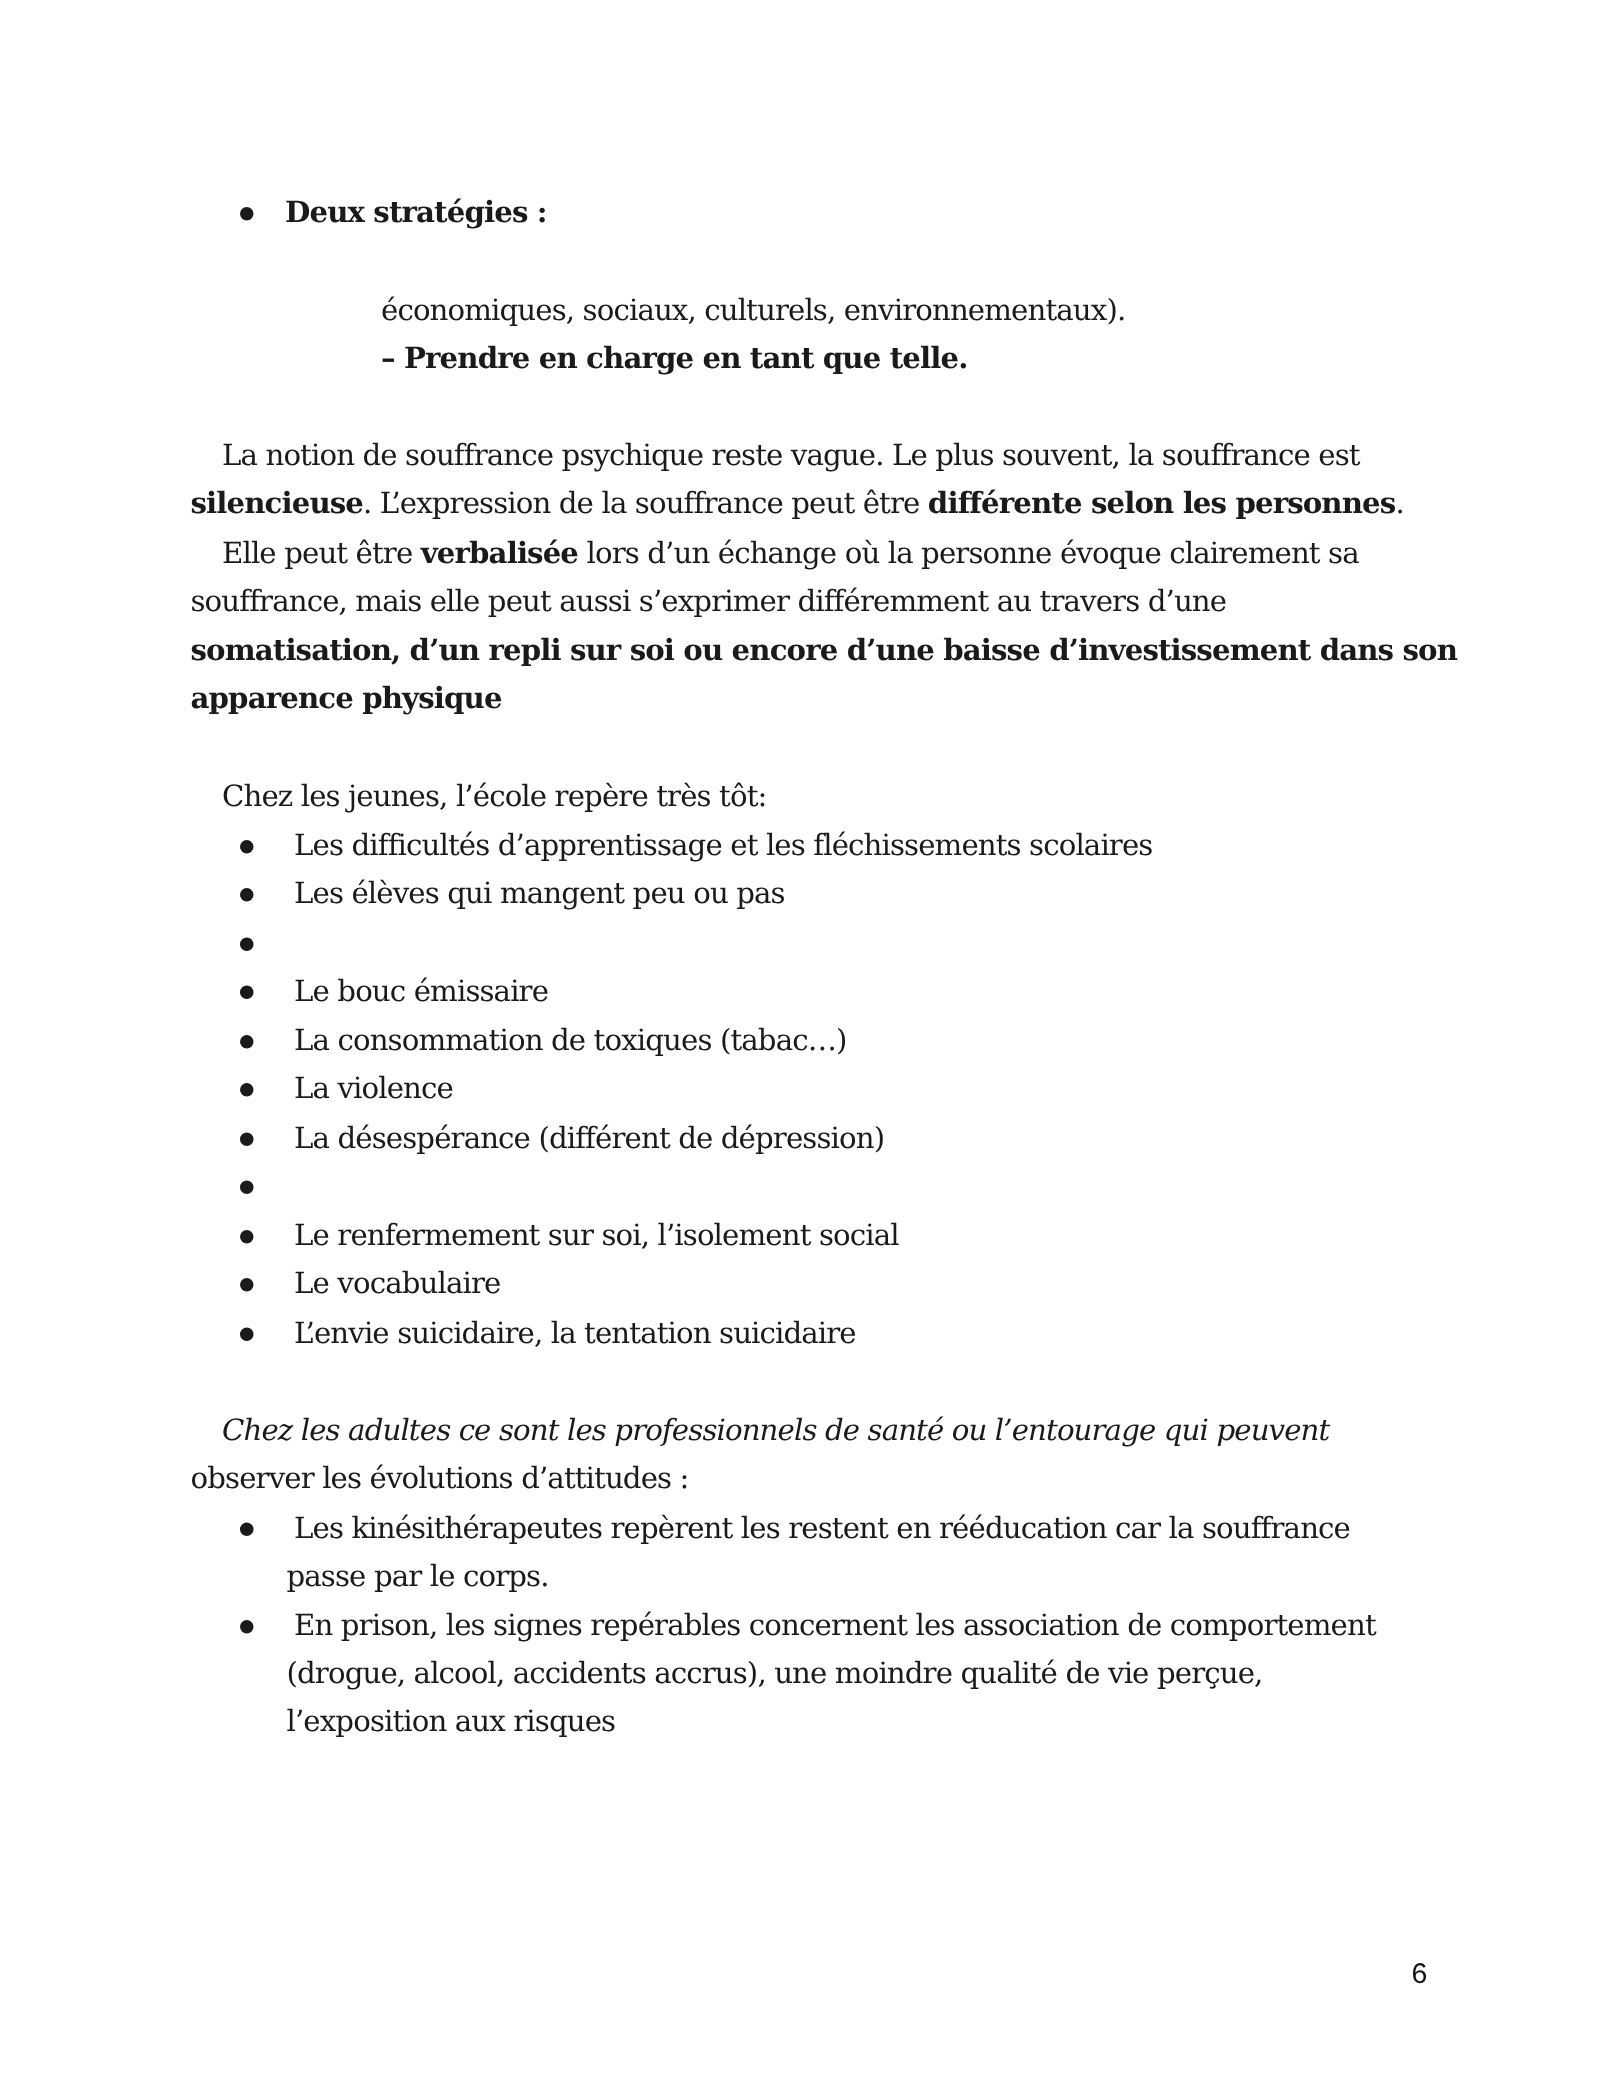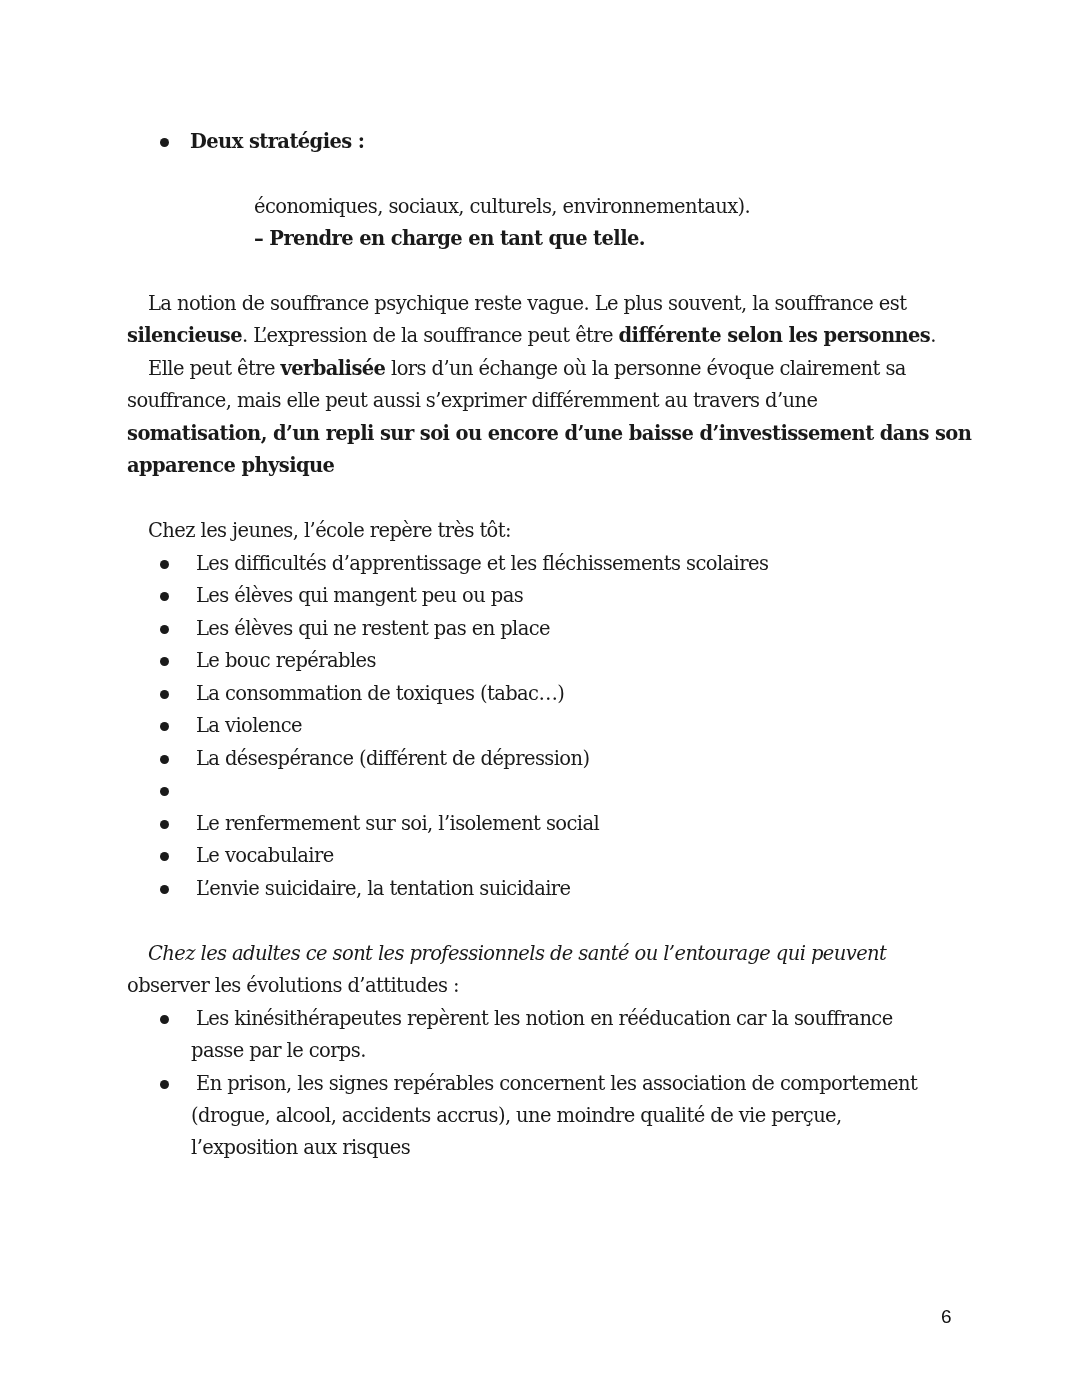--- a/index.html
+++ b/index.html
@@ -39,42 +39,41 @@
   <div class="line" style="left:127px; top:418px;"><b>somatisation, d’un repli sur soi ou encore d’une baisse d’investissement dans son</b></div>
   <div class="line" style="left:127px; top:450px;"><b>apparence physique</b></div>
 
   <div class="line" style="left:148px; top:515px;">Chez les jeunes, l’école repère très tôt:</div>
 
   <span class="bullet" style="left:160px; top:560px;"></span>
   <div class="line" style="left:196px; top:548px;">Les difficultés d’apprentissage et les fléchissements scolaires</div>
   <span class="bullet" style="left:160px; top:592px;"></span>
   <div class="line" style="left:196px; top:580px;">Les élèves qui mangent peu ou pas</div>
   <span class="bullet" style="left:160px; top:625px;"></span>
-  <div class="line" style="left:196px; top:613px;">Les élèves qui ne restent pas en place</div>
   <span class="bullet" style="left:160px; top:657px;"></span>
-  <div class="line" style="left:196px; top:645px;">Le bouc repérables</div>
+  <div class="line" style="left:196px; top:645px;">Le bouc émissaire</div>
   <span class="bullet" style="left:160px; top:690px;"></span>
   <div class="line" style="left:196px; top:678px;">La consommation de toxiques (tabac…)</div>
   <span class="bullet" style="left:160px; top:722px;"></span>
   <div class="line" style="left:196px; top:710px;">La violence</div>
   <span class="bullet" style="left:160px; top:755px;"></span>
   <div class="line" style="left:196px; top:743px;">La désespérance (différent de dépression)</div>
   <span class="bullet" style="left:160px; top:787px;"></span>
   <span class="bullet" style="left:160px; top:820px;"></span>
   <div class="line" style="left:196px; top:808px;">Le renfermement sur soi, l’isolement social</div>
   <span class="bullet" style="left:160px; top:852px;"></span>
   <div class="line" style="left:196px; top:840px;">Le vocabulaire</div>
   <span class="bullet" style="left:160px; top:885px;"></span>
   <div class="line" style="left:196px; top:873px;">L’envie suicidaire, la tentation suicidaire</div>
 
   <div class="line" style="left:148px; top:938px;font-style:italic;">Chez les adultes ce sont les professionnels de santé ou l’entourage qui peuvent</div>
   <div class="line" style="left:127px; top:970px;">observer les évolutions d’attitudes :</div>
 
   <span class="bullet" style="left:160px; top:1015px;"></span>
-  <div class="line" style="left:196px; top:1003px;">Les kinésithérapeutes repèrent les notion en rééducation car la souffrance</div>
+  <div class="line" style="left:196px; top:1003px;">Les kinésithérapeutes repèrent les restent en rééducation car la souffrance</div>
   <div class="line" style="left:191px; top:1035px;">passe par le corps.</div>
   <span class="bullet" style="left:160px; top:1080px;"></span>
   <div class="line" style="left:196px; top:1068px;">En prison, les signes repérables concernent les association de comportement</div>
   <div class="line" style="left:191px; top:1100px;">(drogue, alcool, accidents accrus), une moindre qualité de vie perçue,</div>
   <div class="line" style="left:191px; top:1132px;">l’exposition aux risques</div>
 
   <div class="pagenum">6</div>
 </div>
 
 </body></html>

